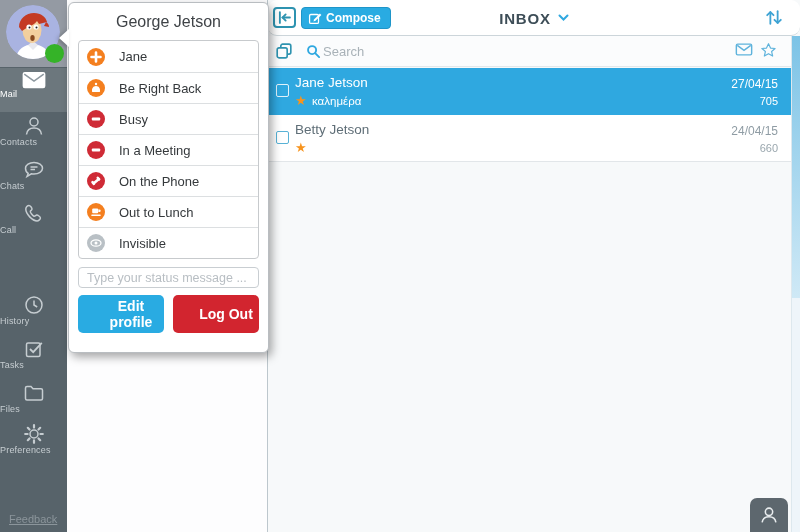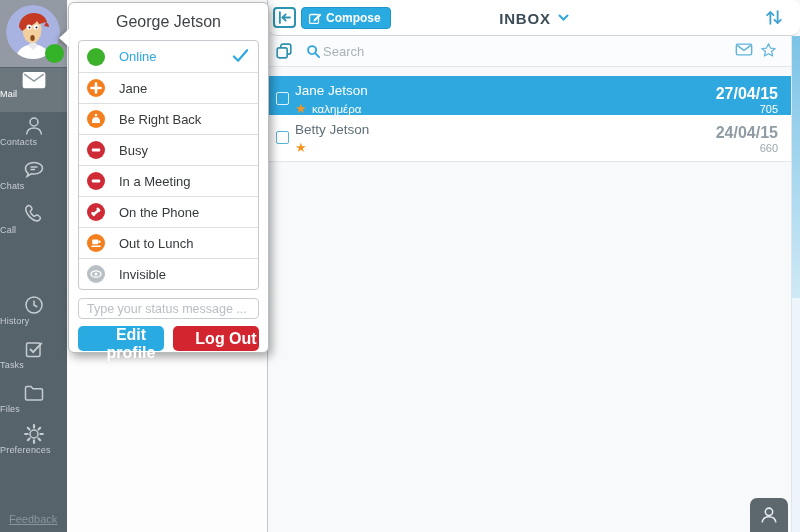--- a/index.html
+++ b/index.html
@@ -38,21 +38,21 @@
   .sr-icons span { cursor:pointer; line-height:0; }
 
   .msg-row { position:absolute; left:0; right:9px; height:47px; cursor:pointer; }
   .msg-row.selected { background:#2fa8e0; color:#fff; }
   .msg-row.unselected { background:#fff; border-bottom:1px solid #e2e6e9; }
   .msg-check { position:absolute; left:8px; top:16px; width:13px; height:13px; border-radius:2px; }
   .msg-row.selected .msg-check { border:1px solid rgba(255,255,255,.85); }
   .msg-row.unselected .msg-check { border:1px solid #58b2d6; }
   .msg-sender { position:absolute; left:27px; top:7px; font-size:13.5px; }
   .msg-row.unselected .msg-sender { color:#5f6e77; }
-  .msg-date { position:absolute; right:13px; top:9px; font-size:16px; font-weight:bold; }
+  .msg-date { position:absolute; right:13px; top:9px; font-size:12px; font-weight:normal; }
   .msg-row.unselected .msg-date { color:#8f9ca4; }
   .msg-star { position:absolute; left:27px; top:25px; font-size:13px; color:#f7941e; line-height:15px; }
   .msg-subject { position:absolute; left:44px; top:27px; font-size:11.5px; }
   .msg-count { position:absolute; right:13px; top:27px; font-size:11px; }
   .msg-row.unselected .msg-count { color:#9aa7ae; }
 
   .scrollbar { position:absolute; right:0; top:36px; bottom:0; width:9px; background:#eef5fa; border-left:1px solid #dde8ee; }
   .scroll-thumb { position:absolute; top:0; left:0; right:0; height:262px; background:linear-gradient(#7cc3e6, #cfe9f6); }
 
   .contact-toggle { position:absolute; right:12px; bottom:0; width:38px; height:34px; background:#5d676e; border-radius:7px 7px 0 0; display:flex; align-items:center; justify-content:center; cursor:pointer; }
@@ -65,21 +65,21 @@
   .st-row { position:relative; height:31px; display:flex; align-items:center; padding-left:8px; cursor:pointer; }
   .st-row + .st-row { border-top:1px solid #dcdfe1; }
   .st-icon { width:18px; height:18px; border-radius:50%; flex:0 0 18px; display:flex; align-items:center; justify-content:center; }
   .c-green { background:#3cb22b; } .c-orange { background:#f47f1f; } .c-red { background:#cf2b36; } .c-gray { background:#b9c0c5; }
   .st-label { margin-left:14px; font-size:13px; color:#35393c; }
   .st-row.selected .st-label { color:#2fa8e0; }
   .st-check { position:absolute; right:9px; top:7px; }
   .status-input { display:block; margin:8px 9px 0; width:181px; height:21px; border:1px solid #c9ced2; border-radius:4px; font-size:12.5px; padding:0 8px; outline:none; color:#6d28d9; font-family:"Liberation Sans", sans-serif; }
   .status-input::placeholder { color:#b8bec3; }
   .popover-buttons { display:flex; gap:9px; margin:7px 9px 0; }
-  .popover-buttons button { flex:1; height:25px; border:none; border-radius:5px; color:#fff; font-size:16px; font-weight:bold; cursor:pointer; font-family:"Liberation Sans", sans-serif;padding-left:20px; }
+  .popover-buttons button { flex:1; height:38px; border:none; border-radius:5px; color:#fff; font-size:14px; font-weight:bold; cursor:pointer; font-family:"Liberation Sans", sans-serif;padding-left:20px; }
   .btn-edit { background:#29abe2; }
   .btn-logout { background:#d2252f; }
 </style>
 </head>
 <body>
 
 <div class="midpanel"></div>
 
 <div class="mailpanel">
 
@@ -152,21 +152,21 @@
           </svg>
       </span>
       <span>
         <svg width="17" height="16" viewBox="0 0 24 23">
             <path d="M12 2.5l2.9 6.2 6.6.6-5 4.4 1.5 6.5L12 16.8 6 20.2l1.5-6.5-5-4.4 6.6-.6z" fill="none" stroke="#5fb3dc" stroke-width="1.7" stroke-linejoin="round"></path>
           </svg>
       </span>
     </div>
   </div>
 
-  <div class="msg-row selected" style="top:76px;">
+  <div class="msg-row selected" style="top:68px;">
     <span class="msg-check"></span>
     <span class="msg-sender">Jane Jetson</span>
     <span class="msg-date">27/04/15</span>
     <span class="msg-star">★</span>
     <span class="msg-subject">καλημέρα</span>
     <span class="msg-count">705</span>
   </div>
 
   <div class="msg-row unselected" style="top:115px;">
     <span class="msg-check"></span>
@@ -306,29 +306,20 @@
 
   <span class="feedback">Feedback</span>
 </div>
 
 <div class="popover">
   <div class="popover-arrow"></div>
   <div class="popover-title">George Jetson</div>
 
   <div class="status-list">
 
-    <div class="st-row selected">
-      <span class="st-icon c-green"></span>
-      <span class="st-label">Online</span>
-      <span class="st-check">
-        <svg width="17" height="15" viewBox="0 0 18 15">
-            <path d="M2 8.5l4.5 4.5L16 2" fill="none" stroke="#2fa8e0" stroke-width="2.4" stroke-linecap="round"></path>
-          </svg>
-      </span>
-    </div>
 
     <div class="st-row">
       <span class="st-icon c-orange">
         <svg width="12" height="12" viewBox="0 0 12 12">
             <path d="M6 1.5v9M1.5 6h9" stroke="#fff" stroke-width="2.6" stroke-linecap="round"></path>
           </svg>
       </span>
       <span class="st-label">Jane</span>
     </div>
 

